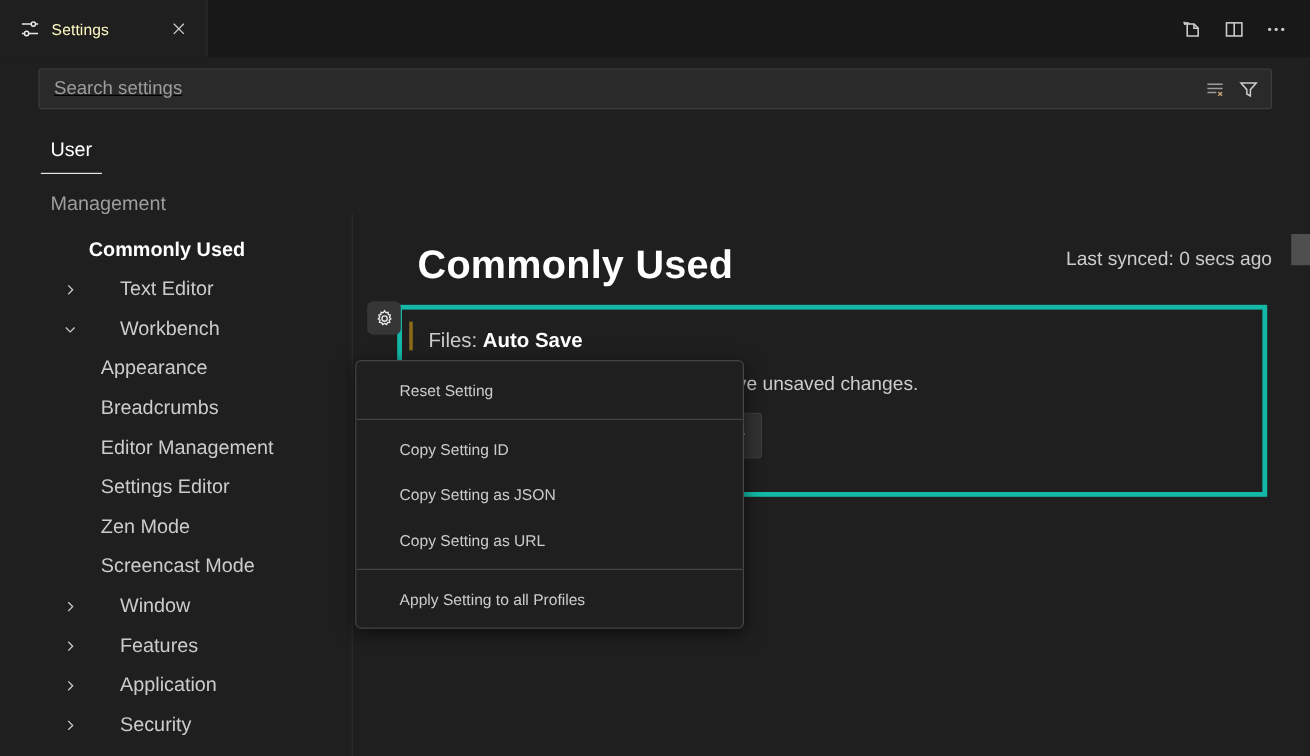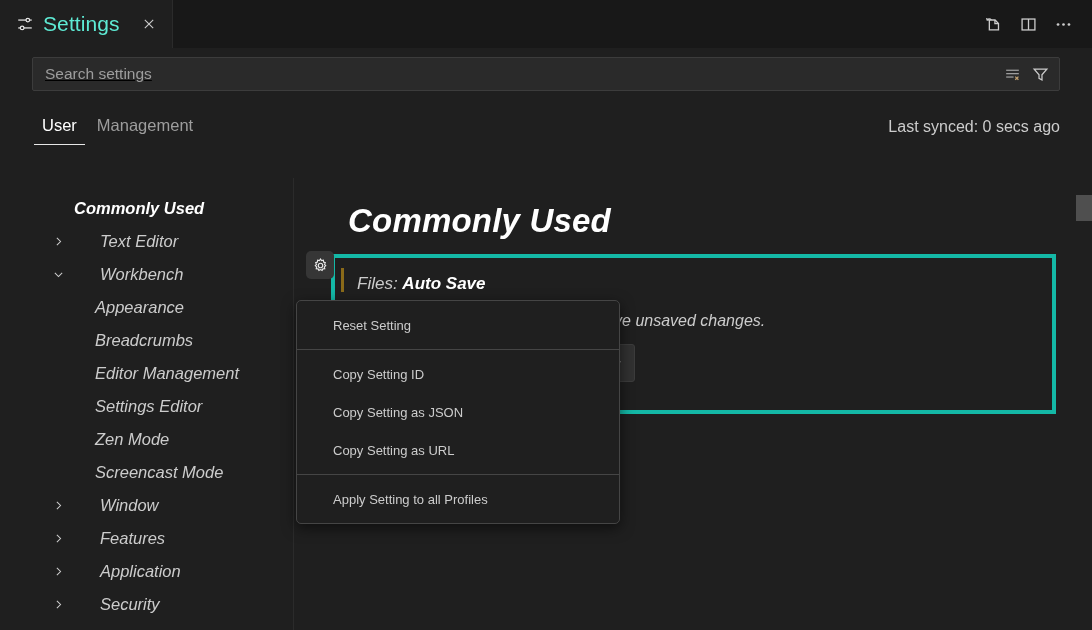--- a/index.html
+++ b/index.html
@@ -26,22 +26,22 @@
     border-right: 1px solid #2b2b2b;
     position: relative;
   }
   .tab-icon {
     width: 18px; height: 18px;
     margin-right: 9px;
     display: flex; align-items: center; justify-content: center;
     flex: 0 0 auto;
   }
   .tab-label {
-    color: #5eead4;
-    font-size: 21px;
+    color: #fef9c3;
+    font-size: 13px;
     letter-spacing: .1px;
     white-space: nowrap;
     flex: 1 1 auto;
   }
   .tab-close {
     width: 22px; height: 22px;
     display: flex; align-items: center; justify-content: center;
     color: #cccccc;
     flex: 0 0 auto;
     border-radius: 4px;
@@ -91,20 +91,21 @@
     display: flex; align-items: center; justify-content: center;
     border-radius: 4px;
   }
 
   
   .subtabs {
     position: absolute; left: 0; top: 100px;
     width: 1092px; height: 66px;
     display: flex; align-items: flex-start;
     padding: 0 32px;
+    flex-direction: column;
   }
   .stab {
     position: relative;
     padding: 16px 10px 10px 10px;
     font-size: 16.5px;
     color: #9d9d9d;
     white-space: nowrap;
   }
   .stab.active { color: #ffffff; }
   .stab.active::after {
@@ -116,39 +117,39 @@
     margin-left: auto;
     padding-top: 18px;
     font-size: 16px;
     color: #cccccc;
     white-space: nowrap;
   }
 
   
   .body-area {
     position: absolute; left: 0; top: 178px;
-    width: 1092px; height: 452px; font-style: italic;
+    width: 1092px; height: 452px;
   }
   .toc {
     position: absolute; left: 0; top: 0;
     width: 294px; height: 452px;
     border-right: 1px solid #2b2b2b;
     padding-top: 14px;
   }
   .toc-row {
     display: flex; align-items: center;
     height: 33px;
     padding-left: 48px;
     position: relative;
     font-size: 16.5px;
     color: #cccccc;
     white-space: nowrap;
   }
   .toc-row.header { color: #ffffff; font-weight: bold; padding-left: 74px; }
-  .toc-row.child { padding-left: 84px; margin-left: 11px; }
+  .toc-row.child { padding-left: 84px; }
   .toc-chevron {
     position: absolute; left: 50px; top: 50%;
     transform: translateY(-50%);
     width: 16px; height: 16px;
     display: flex; align-items: center; justify-content: center;
     color: #cccccc;
   }
   .toc-row.has-chevron { padding-left: 100px; }
 
   

